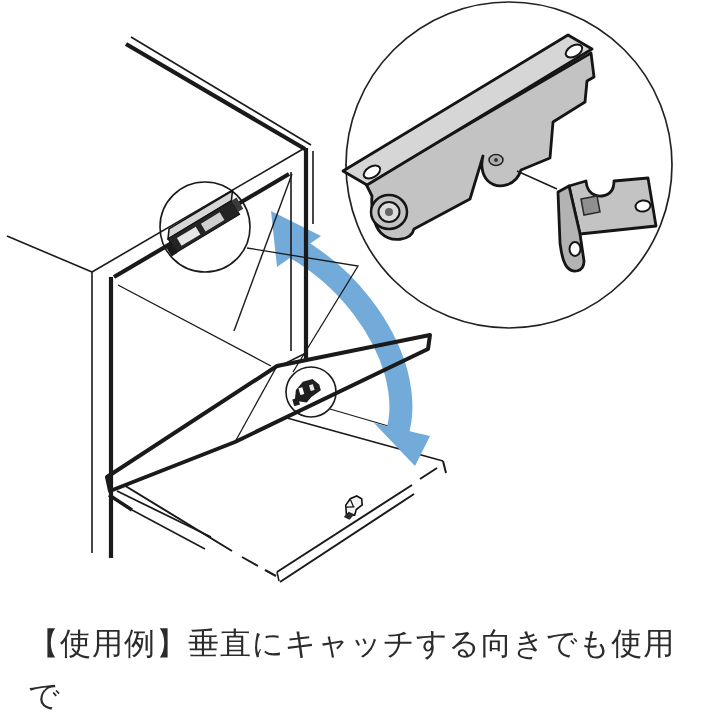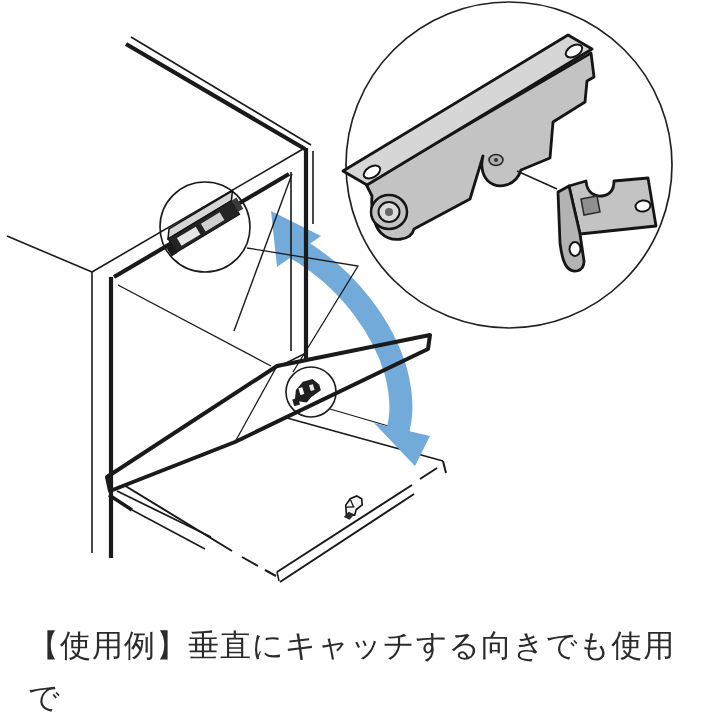--- a/index.html
+++ b/index.html
@@ -1,19 +1,19 @@
 <!DOCTYPE html>
 <html style="--background: #ffffff; --line: #1a1a1a; --arrow: #72abd9; --metal-light: #d6d6d6; --metal-mid: #c3c3c3; --metal-dark: #b3b3b3; --text: #2b2b2b;"><head>
 <meta charset="utf-8">
 <style>
   html,body{margin:0;padding:0;background:#fff;}
   .stage{
     position:relative;width:713px;height:713px;overflow:hidden;
     background:var(--background,#fff);
-    font-family:Liberation Sans, sans-serif;
+    font-family:Liberation Mono, monospace;
   }
   svg{position:absolute;left:0;top:0;}
   .ln{fill:none;stroke:var(--line,#1a1a1a);}
   .w42{stroke-width:4.2;stroke-linejoin:round;}
   .w40{stroke-width:4;stroke-linejoin:round;}
   .w35{stroke-width:3.5;}
   .w20{stroke-width:2;}
   .w18{stroke-width:1.8;}
   .w16{stroke-width:1.6;}
   .w15{stroke-width:1.5;}

